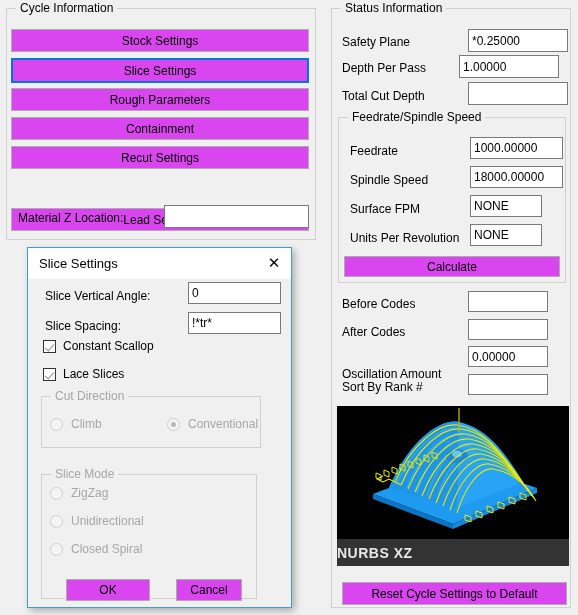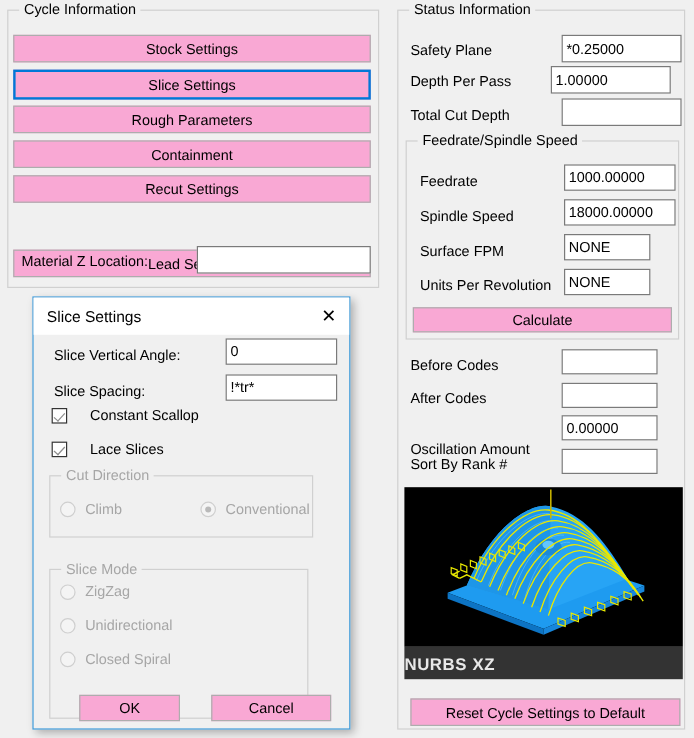--- a/index.html
+++ b/index.html
@@ -27,21 +27,21 @@
     padding: 0 4px;
     font-size: 12px;
     color: #000;
     white-space: nowrap;
   }
   .group-legend.dim { color: #a6a6a6; }
 
   
   .btn {
     position: absolute;
-    background: #f9a8d4;
+    background: #d946ef;
     border: 1px solid #adadad;
     font-family: "Liberation Sans", sans-serif;
     font-size: 12px;
     color: #000;
     text-align: center;
     display: flex; align-items: center; justify-content: center;
     cursor: default;
     padding: 0;
   }
   .btn.focused {
@@ -91,21 +91,21 @@
   }
   #dlg-close {
     position: absolute; right: 6px; top: 5px;
     width: 22px; height: 20px;
     display: flex; align-items: center; justify-content: center;
     font-size: 15px; color: #000; cursor: default;
     font-family: "DejaVu Sans", sans-serif;
   }
 
   
-  .cbrow { position: absolute; display: flex; align-items: center; gap: 12px; }
+  .cbrow { position: absolute; display: flex; align-items: center; }
   .cbox {
     width: 13px; height: 13px;
     border: 1px solid #333; background: #fff;
     position: relative; flex: none;
   }
   .cbox.checked::after {
     content: "";
     position: absolute;
     left: 3px; top: 1px;
     width: 4px; height: 8px;
@@ -370,19 +370,19 @@
       <span class="rblabel">Unidirectional</span>
     </div>
     <div class="rbrow" style="left:22px; top:294px;">
       <span class="radio"></span>
       <span class="rblabel">Closed Spiral</span>
     </div>
 
     <div class="btn" style="left:40px; top:578px; width:84px; height:22px; position:absolute; top:331px; left:38px;">
       <span>OK</span>
     </div>
-    <div class="btn" style="position:absolute; left:148px; top:331px; width:100px; height:22px;">
+    <div class="btn" style="position:absolute; left:148px; top:331px; width:66px; height:22px;">
       <span>Cancel</span>
     </div>
 
   </div>
 
 </div>
 
 </body></html>

